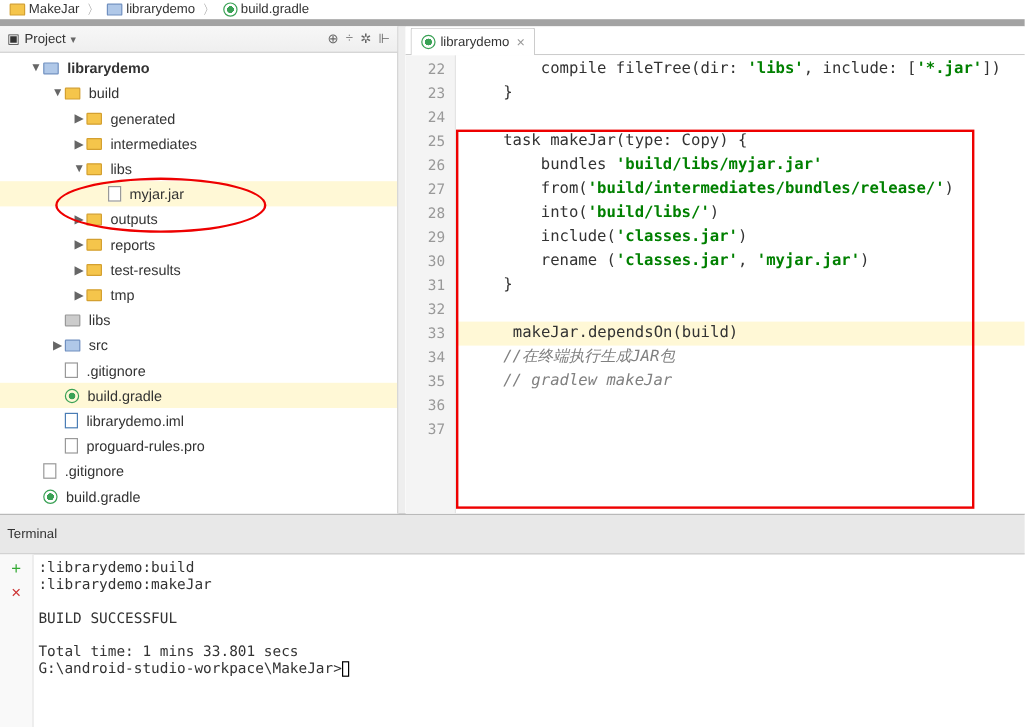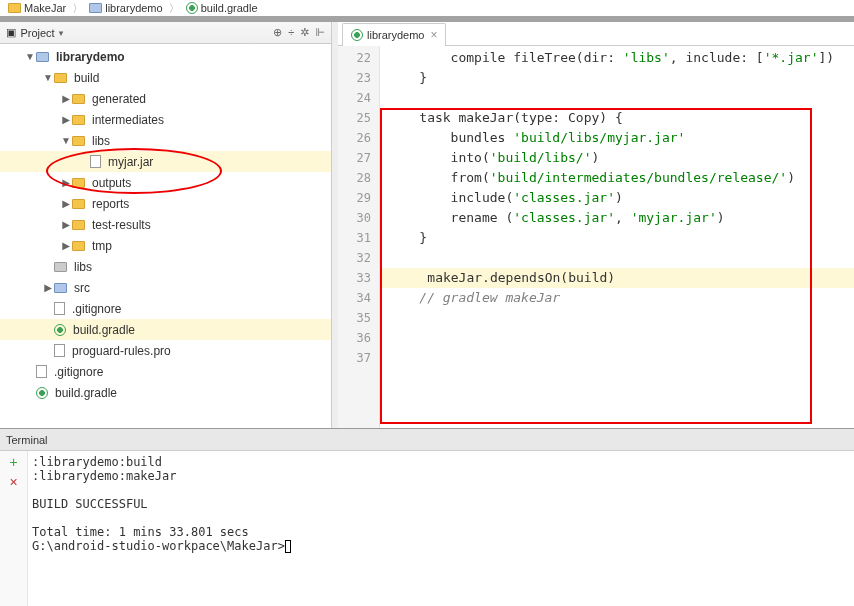--- a/index.html
+++ b/index.html
@@ -30,25 +30,25 @@
     .editor-area { flex: 1; display: flex; flex-direction: column; min-width: 0; }
     .tabbar { height: 24px; background: #fff; border-bottom: 1px solid #ccc; display: flex; align-items: flex-end; padding-left: 4px; }
     .tab { display: flex; align-items: center; height: 23px; padding: 0 8px; border: 1px solid #ccc; border-bottom: none; background: #fff; font-size: 11px; margin-bottom: -1px; border-radius: 2px 2px 0 0; }
     .tab .close { margin-left: 6px; color: #999; font-size: 12px; }
     .editor { flex: 1; display: flex; overflow: auto; background: #fff; position: relative; }
     .gutter { width: 42px; background: #f4f4f4; border-right: 1px solid #e4e4e4; font-family: Consolas, monospace; font-size: 12px; color: #999; text-align: right; padding-right: 8px; padding-top: 2px; }
     .gutter div { height: 20px; line-height: 20px; }
     .code { flex: 1; font-family: Consolas, monospace; font-size: 13px; padding-top: 2px; position: relative; }
     .code-line { height: 20px; line-height: 20px; white-space: pre; padding-left: 8px; }
     .code-line.hl { background: #fff8d6; padding-left: 16px; }
-    .str { color: #008000; font-weight: normal; }
+    .str { color: #008000; font-weight: bold; }
     .comment { color: #808080; font-style: italic; }
     .red-box { position: absolute; border: 2px solid #e00; left: 0px; top: 62px; width: 432px; height: 316px; pointer-events: none; z-index: 3; }
     .terminal-pane { height: 178px; border-top: 1px solid #999; display: flex; flex-direction: column; }
-    .terminal-header { height: 22px; background: #e8e8e8; border-bottom: 1px solid #ccc; display: flex; align-items: center; padding: 0 6px; font-size: 11px; }
+    .terminal-header { height: 33px; background: #e8e8e8; border-bottom: 1px solid #ccc; display: flex; align-items: center; padding: 0 6px; font-size: 11px; }
     .terminal-body { flex: 1; display: flex; }
     .terminal-gutter { width: 28px; display: flex; flex-direction: column; align-items: center; padding-top: 4px; gap: 4px; border-right: 1px solid #e4e4e4; background: #f9f9f9; }
     .term-btn { width: 16px; height: 16px; font-size: 14px; line-height: 14px; text-align: center; }
     .term-content { flex: 1; font-family: Consolas, monospace; font-size: 12px; padding: 4px 4px; white-space: pre; overflow: auto; }
     .cursor-box { display: inline-block; width: 6px; height: 13px; border: 1px solid #000; vertical-align: middle; }
     .sep-handle { width: 6px; background: #eee; cursor: col-resize; }
     .pill { display:flex; align-items:center; }
   </style>
 </head>
 <body>
@@ -190,20 +190,28 @@
             <span class="ico ico-file"></span>
             <span>.gitignore</span>
           </span>
         </div>
         <div class="tree-row hl">
           <span class="indent" style="width: 36px;"></span>
           <span class="arrow"></span>
           <span class="tree-label">
             <span class="ico ico-gradle"></span>
             <span>build.gradle</span>
+          </span>
+        </div>
+        <div class="tree-row">
+          <span class="indent" style="width: 36px;"></span>
+          <span class="arrow"></span>
+          <span class="tree-label">
+            <span class="ico ico-file-blue"></span>
+            <span>librarydemo.iml</span>
           </span>
         </div>
         <div class="tree-row">
           <span class="indent" style="width: 36px;"></span>
           <span class="arrow"></span>
           <span class="tree-label">
             <span class="ico ico-file"></span>
             <span>proguard-rules.pro</span>
           </span>
         </div>
@@ -253,27 +261,28 @@
           <div>36</div>
           <div>37</div>
         </div>
       <div class="code" id="code">
         <div class="red-box"></div>
       <div class="code-line"><span>        compile fileTree(dir: </span><span class="str">'libs'</span><span>, include: [</span><span class="str">'*.jar'</span><span>])</span></div>
           <div class="code-line">    }</div>
           <div class="code-line"></div>
           <div class="code-line"><span>    task makeJar(type: Copy) {</span></div>
           <div class="code-line"><span>        bundles </span><span class="str">'build/libs/myjar.jar'</span></div>
+          <div class="code-line"><span>        from(</span><span class="str">'build/intermediates/bundles/release/'</span><span>)</span></div>
           <div class="code-line"><span>        into(</span><span class="str">'build/libs/'</span><span>)</span></div>
-          <div class="code-line"><span>        from(</span><span class="str">'build/intermediates/bundles/release/'</span><span>)</span></div>
           <div class="code-line"><span>        include(</span><span class="str">'classes.jar'</span><span>)</span></div>
           <div class="code-line"><span>        rename (</span><span class="str">'classes.jar'</span><span>, </span><span class="str">'myjar.jar'</span><span>)</span></div>
           <div class="code-line">    }</div>
           <div class="code-line"></div>
           <div class="code-line hl">    makeJar.dependsOn(build)</div>
+          <div class="code-line"><span class="comment">    //在终端执行生成JAR包</span></div>
           <div class="code-line"><span class="comment">    // gradlew makeJar</span></div>
           <div class="code-line"></div>
         </div>
     </div>
   </div>
 </div>
 
 <div class="terminal-pane">
   <div class="terminal-header">
       <span>Terminal</span>

